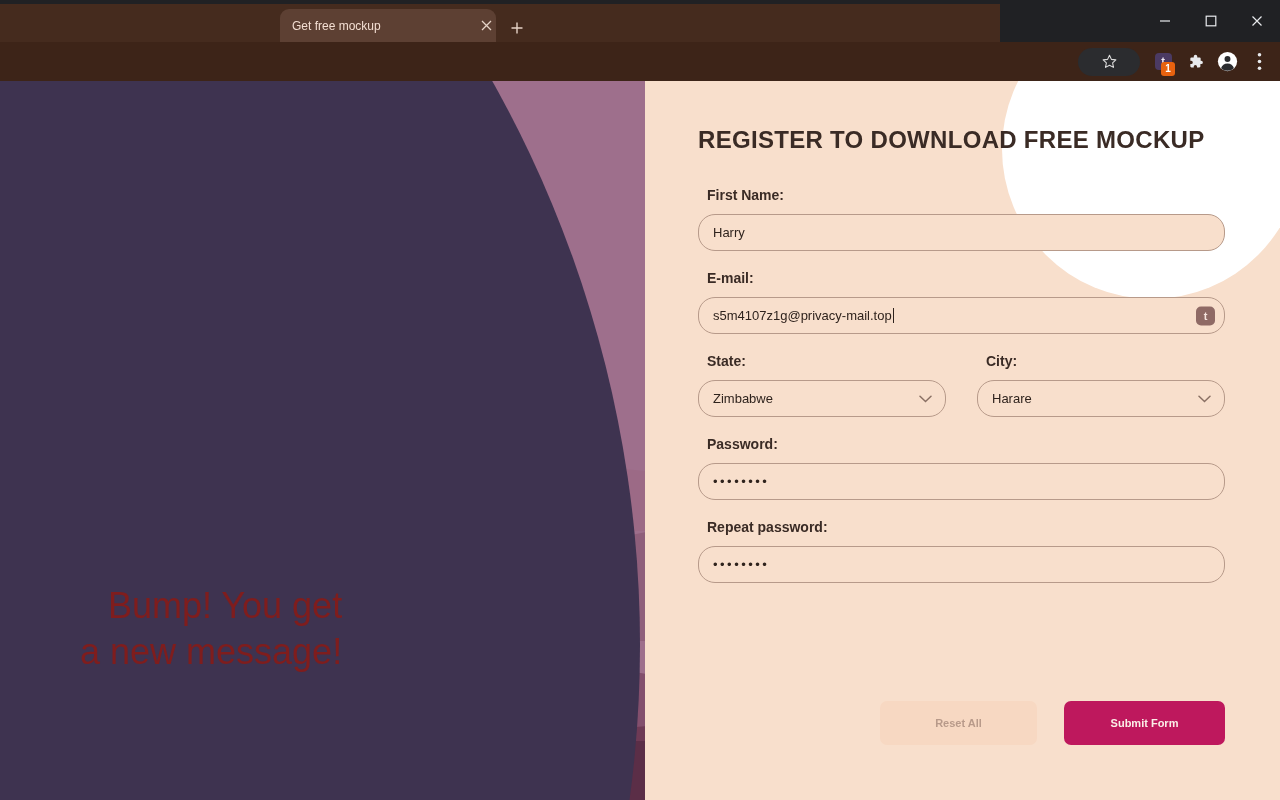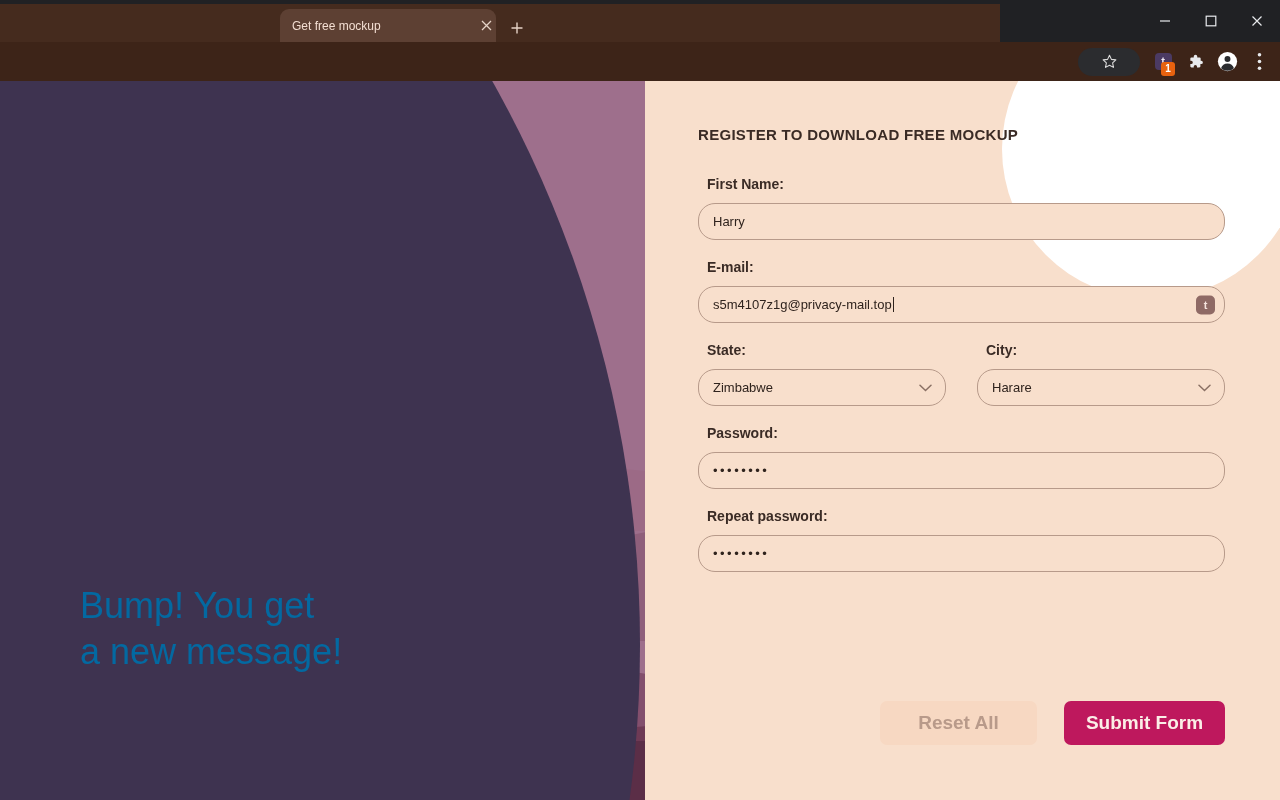--- a/index.html
+++ b/index.html
@@ -137,21 +137,21 @@
     border-radius: 50%;
     background: #3e3350;
   }
 
   
   .form {
     position: absolute; left: 698px; top: 45px;
     width: 527px;
   }
   .form-title {
-    font-size: 15px; font-weight: 700; letter-spacing: .3px;
+    font-size: 24px; font-weight: 700; letter-spacing: .3px;
     color: #3a2b25; margin-bottom: 33px;
   }
   .row { display: flex; gap: 31px; margin-bottom: 19px; }
   .field { flex: 1; min-width: 0; }
   .field.full { width: 100%; }
   .label {
     font-size: 14px; font-weight: 700; color: #3a2b25;
     margin-bottom: 11px; display: block; margin-left: 9px;
   }
   .input {
@@ -186,38 +186,39 @@
     pointer-events: none; line-height: 0;
   }
 
   .actions {
     position: absolute; left: 880px; top: 620px;
     display: flex; gap: 27px; align-items: center;
   }
   .btn {
     border: none; border-radius: 7px;
     font-family: "Liberation Sans", sans-serif;
-    font-size: 19px; font-weight: 700;
+    font-size: 11px; font-weight: 700;
     display: flex; align-items: center; justify-content: center;
   }
   .btn-reset {
     width: 157px; height: 44px;
     background: #f7d8c2; color: #b89a8a;
   }
   .btn-submit {
     width: 161px; height: 44px;
     background: #be185d; color: #fbeee7;
   }
 
   
   .hero {
     position: absolute; left: 80px; top: 502px;
     font-size: 36px; line-height: 1.27;
-    font-weight: 400; color: #0369a1;
+    font-weight: 400; color: #7f1d1d;
     white-space: pre-line;
+    text-align: right;
   }
 </style>
 </head>
 <body>
 
 <div id="screen">
 
   <div class="browser-window">
 
     <div class="titlebar">

